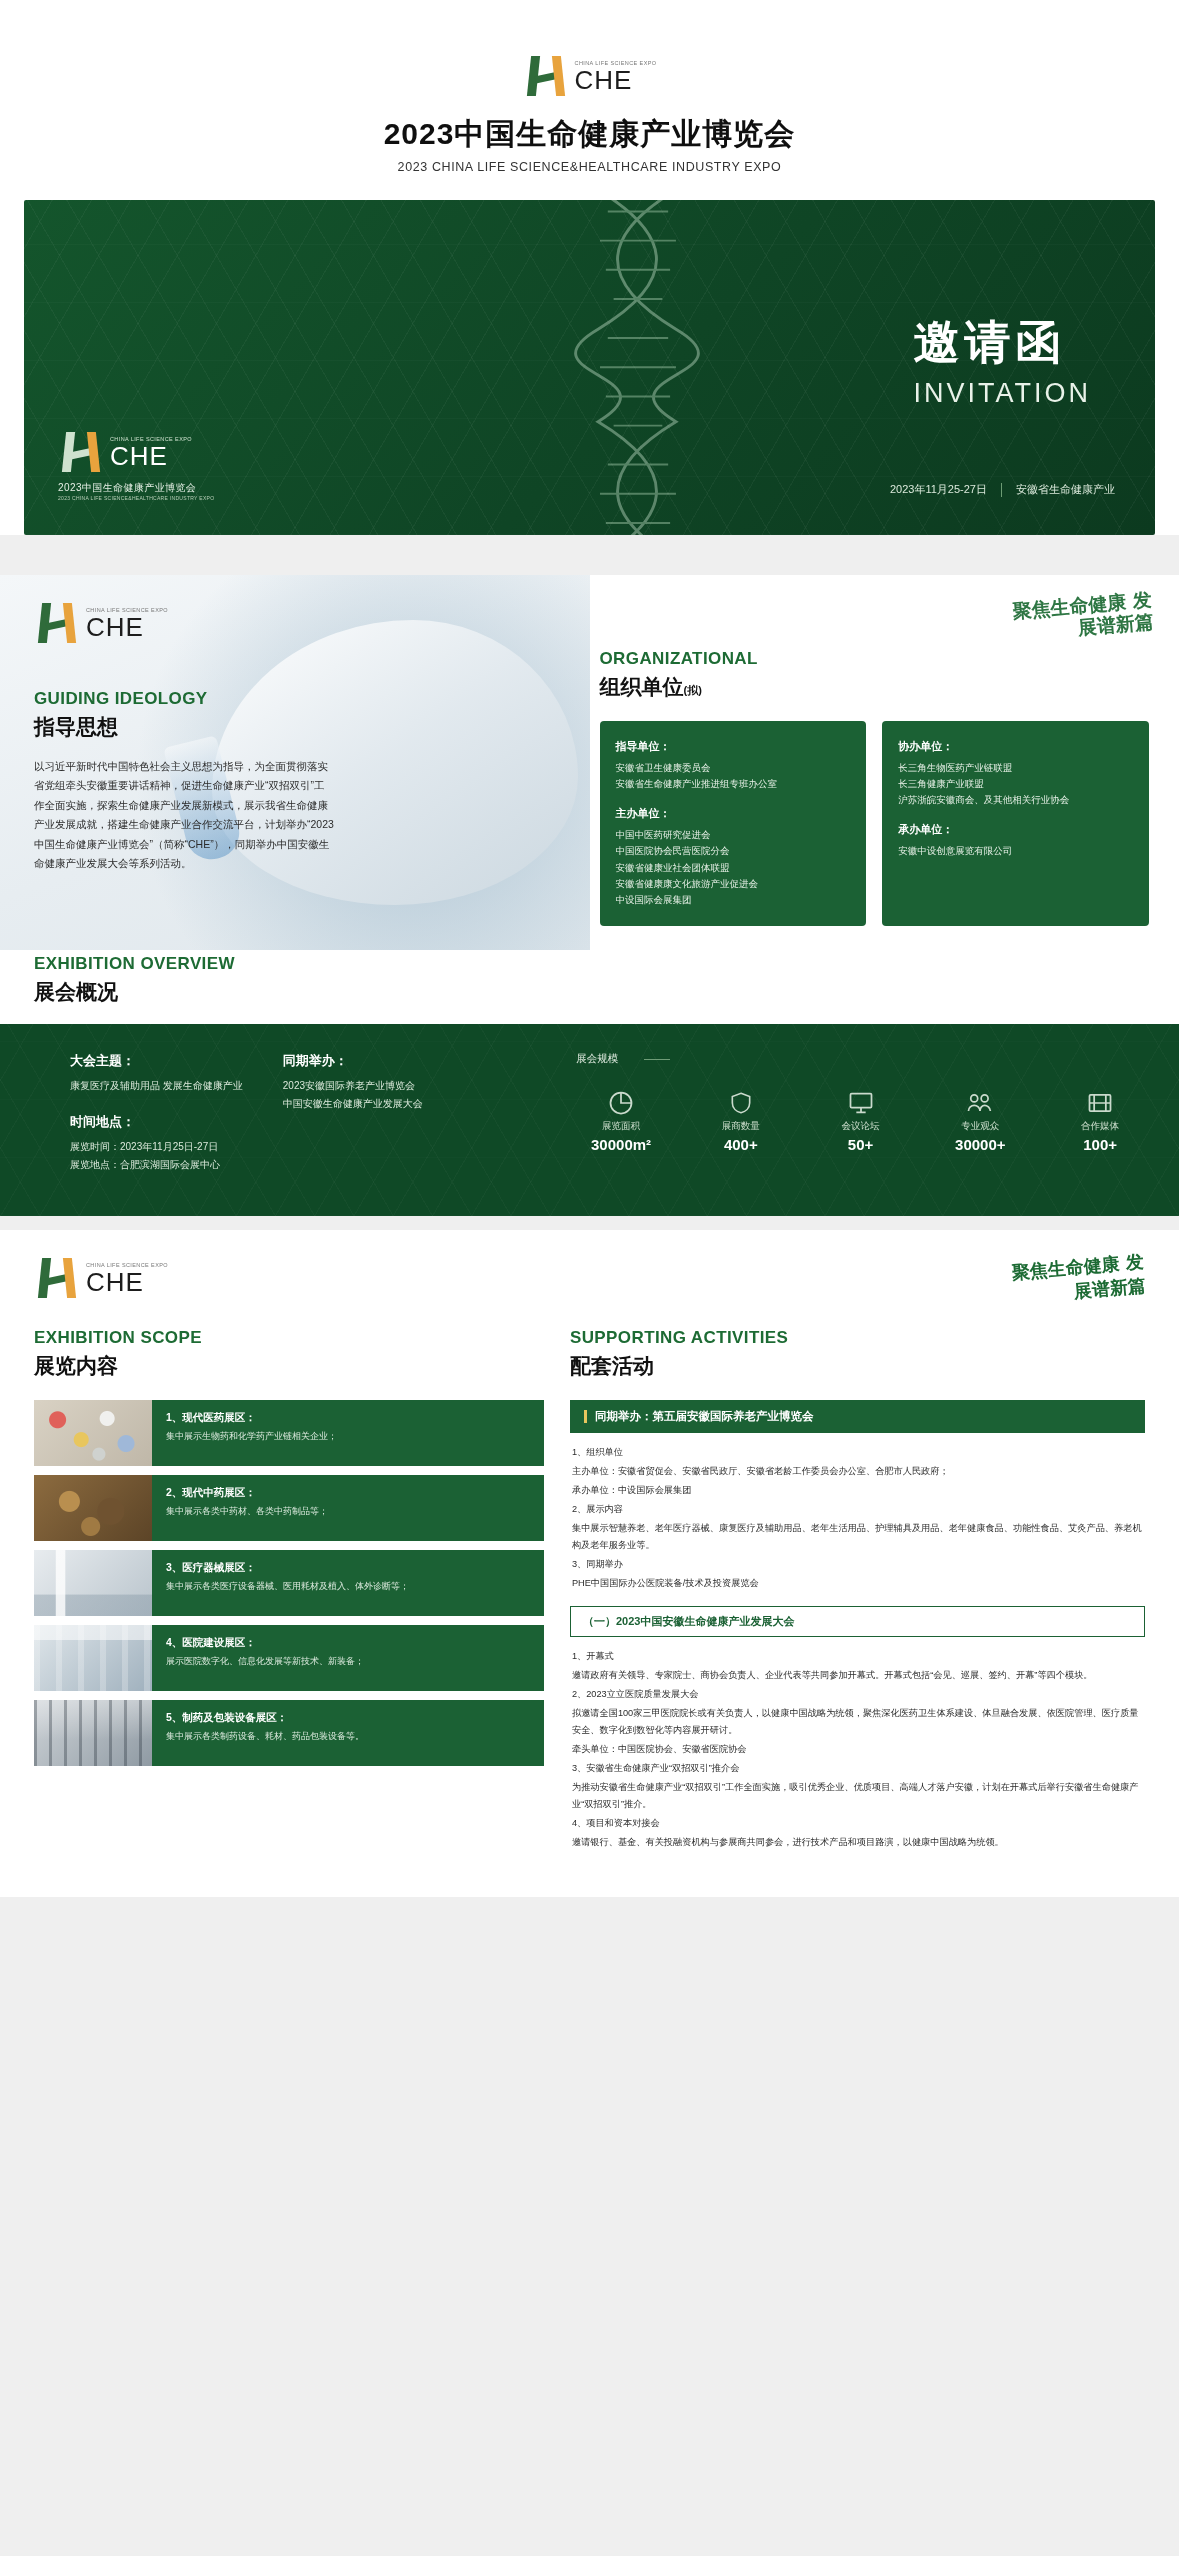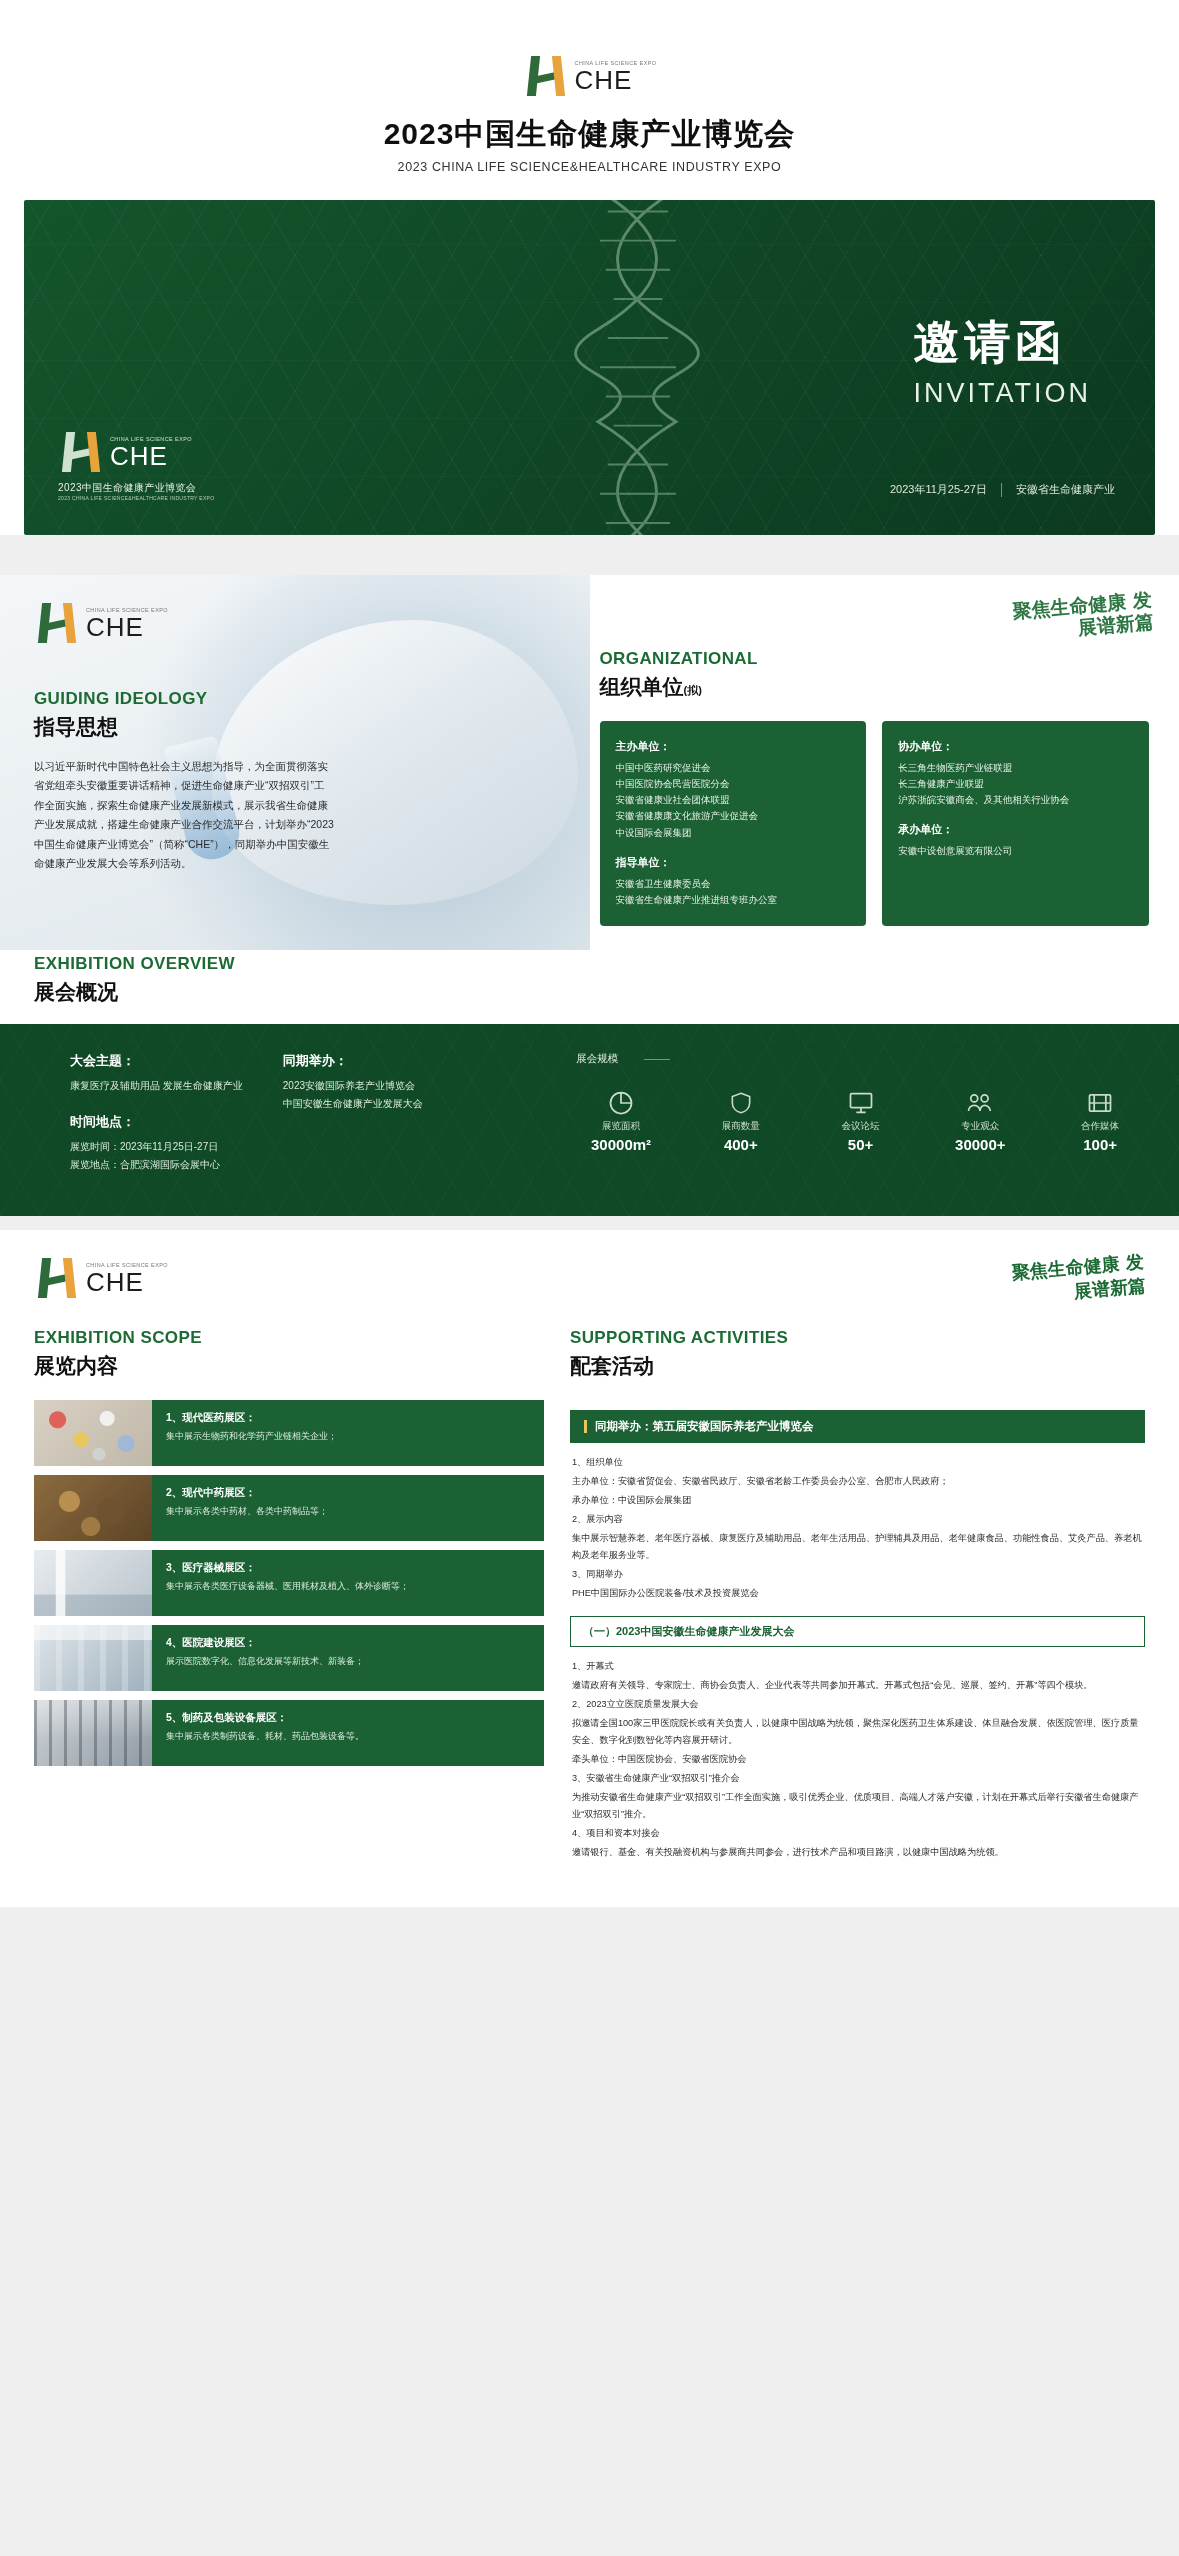--- a/index.html
+++ b/index.html
@@ -202,21 +202,21 @@
   }
   .img-pack { background: linear-gradient(135deg,#cfd4d8,#8f9aa3); position: relative; }
   .img-pack:after {
     content:""; position:absolute; inset:0;
     background:
       repeating-linear-gradient(90deg, rgba(40,50,60,.35) 0 3px, transparent 3px 15px),
       linear-gradient(180deg, rgba(255,255,255,.35), transparent 60%);
   }
 
   .act-bar {
-    margin-top: 30px; background: #1b6134; color: #fff; font-size: 11.5px;
+    margin-top: 20px; background: #1b6134; color: #fff; font-size: 11.5px;
     font-weight: 700; padding: 9px 14px; display: flex; align-items: center; gap: 8px;
   }
   .act-bar .tick { width: 3px; height: 13px; background: #e8c65e; display: inline-block; }
   .act-body { font-size: 9.2px; line-height: 1.85; color: #2c2c2c; padding: 11px 2px 4px 2px; }
   .act-body p { margin-bottom: 2px; }
   .act-sub {
     margin-top: 8px; border: 1px solid #1b6134; color: #1b6134; font-weight: 700;
     font-size: 11px; padding: 7px 12px;
   }
 </style>
@@ -322,31 +322,31 @@
         <div class="brush">聚焦生命健康 发展谱新篇</div>
         <div class="org-head">
           <div class="h-en">ORGANIZATIONAL</div>
           <div class="h-cn">
             <span>组织单位</span><span style="font-size:11px">(拟)</span>
           </div>
         </div>
         <div class="org-grid">
           <div class="org-card">
             <div class="org-block">
+              <div class="t">指导单位：</div>
+              <div class="l" style="white-space:pre-line">安徽省卫生健康委员会
+安徽省生命健康产业推进组专班办公室</div>
+            </div>
+            <div class="org-block">
               <div class="t">主办单位：</div>
               <div class="l" style="white-space:pre-line">中国中医药研究促进会
 中国医院协会民营医院分会
 安徽省健康业社会团体联盟
 安徽省健康康文化旅游产业促进会
 中设国际会展集团</div>
-            </div>
-            <div class="org-block">
-              <div class="t">指导单位：</div>
-              <div class="l" style="white-space:pre-line">安徽省卫生健康委员会
-安徽省生命健康产业推进组专班办公室</div>
             </div>
           </div>
           <div class="org-card">
             <div class="org-block">
               <div class="t">协办单位：</div>
               <div class="l" style="white-space:pre-line">长三角生物医药产业链联盟
 长三角健康产业联盟
 沪苏浙皖安徽商会、及其他相关行业协会</div>
             </div>
             <div class="org-block">

